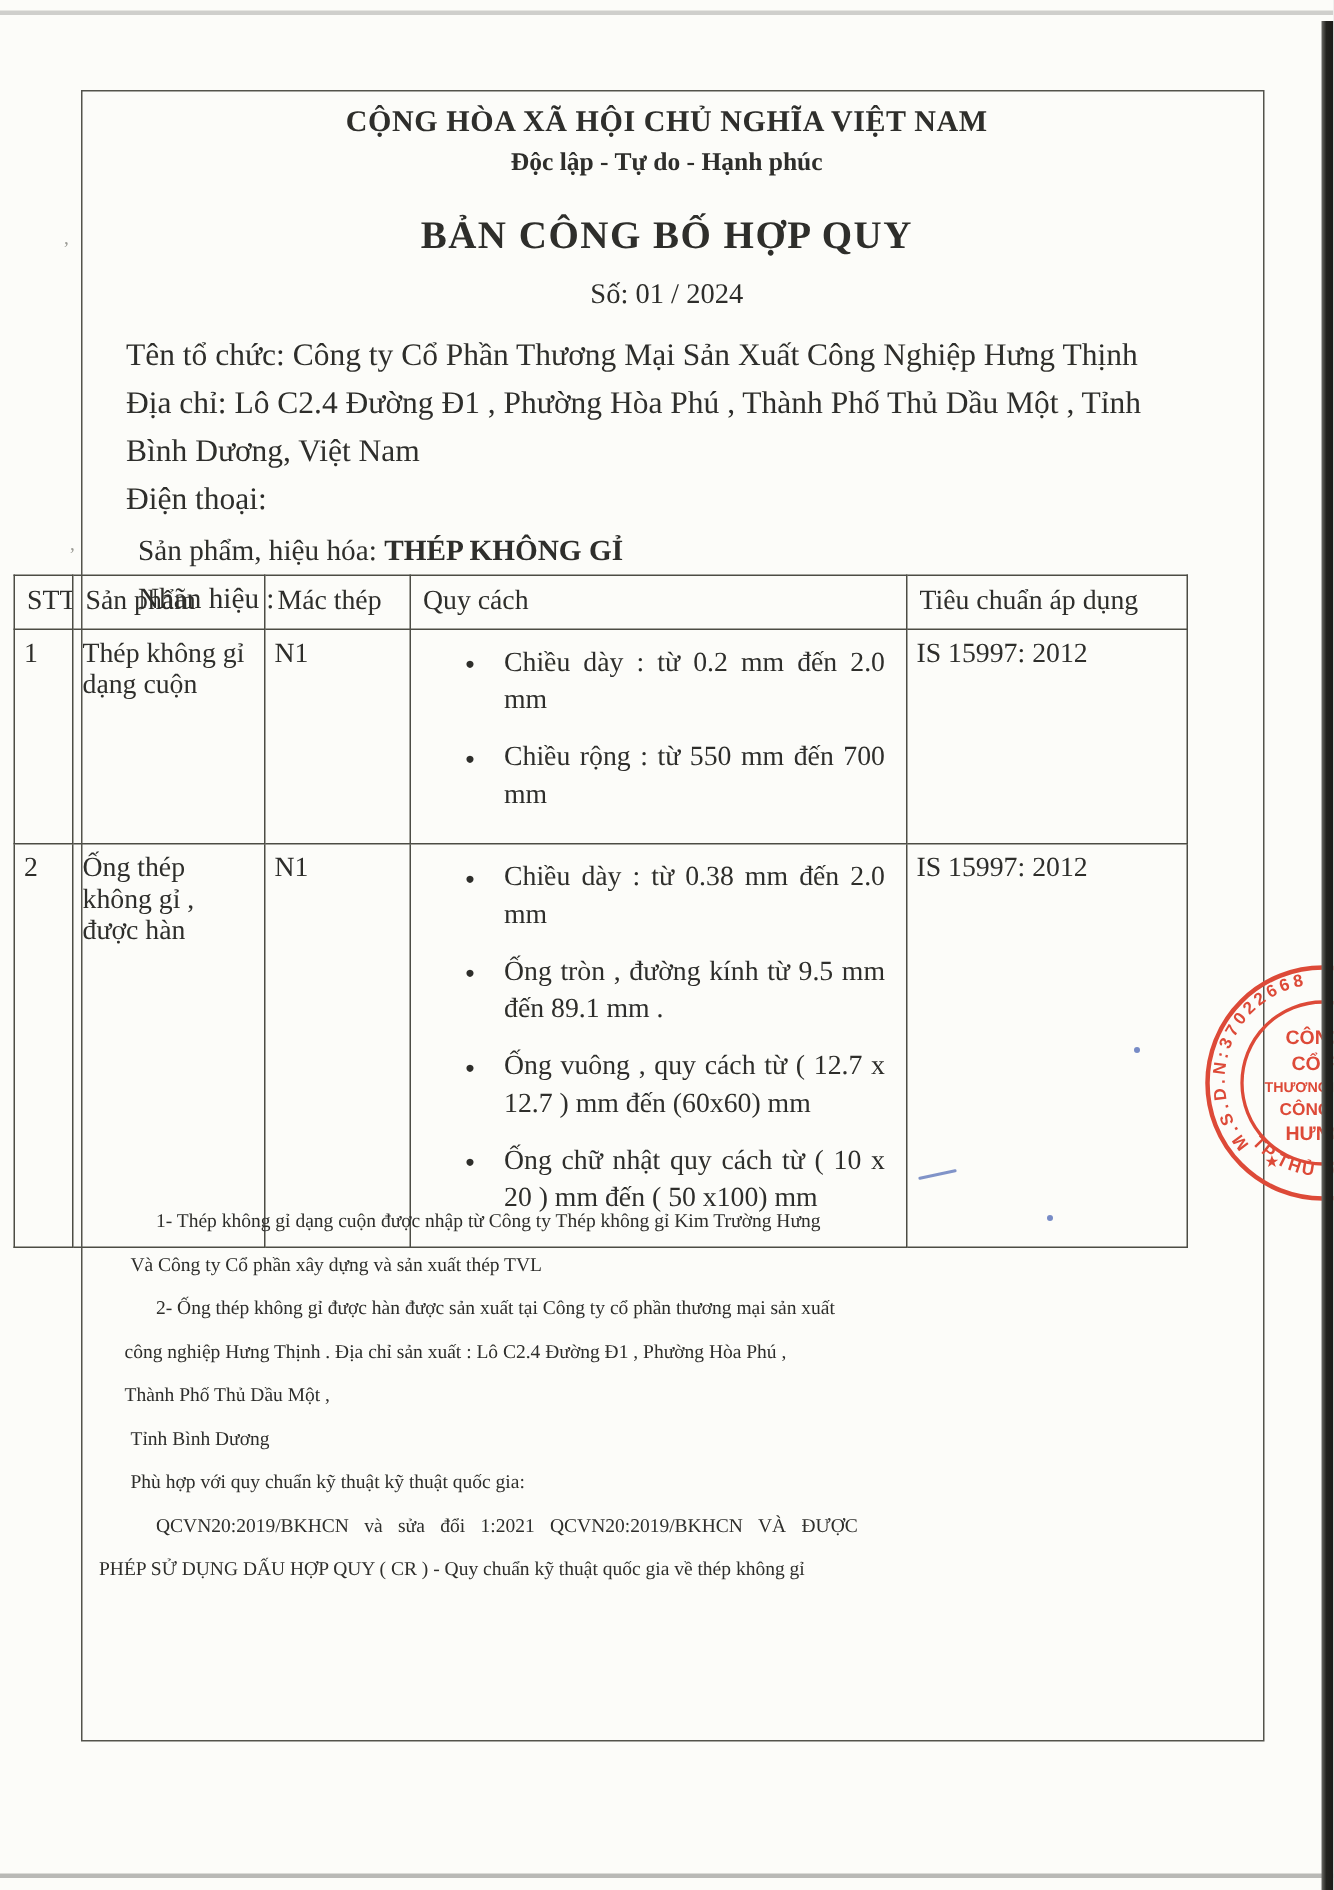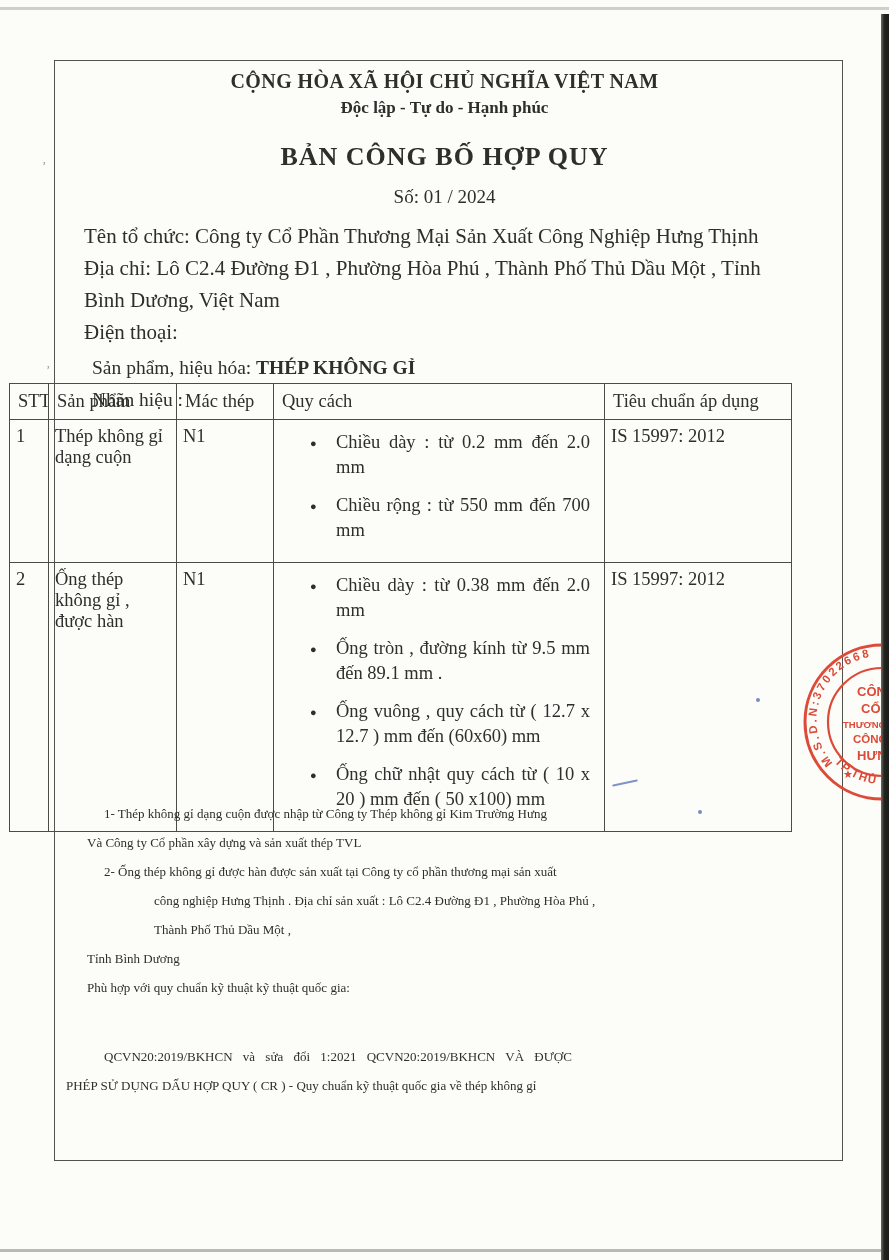--- a/index.html
+++ b/index.html
@@ -28,23 +28,23 @@
   table.spec th{height:31px;vertical-align:middle;padding:2px 8px;}
   th.c,td.c{text-align:center;}
   td.jst{text-align:justify;padding:8px 9px;}
   ul.qc{list-style:none;margin:4px 0 0 0;padding:0 8px 0 30px;}
   ul.qc li{position:relative;padding-left:26px;margin-bottom:13px;line-height:25px;text-align:justify;}
   ul.qc li::before{content:"●";position:absolute;left:0;top:1px;font-size:11px;}
   .notes{position:absolute;left:0;top:799px;width:780px;font-size:13px;line-height:29px;}
   .note-line{white-space:nowrap;}
   .ind-a{padding-left:50px;}
   .ind-b{padding-left:33px;}
-  .ind-c{padding-left:100px;}
+  .ind-c{padding-left:29px;}
   .ind-d{padding-left:12px;}
-  .wide-ws{word-spacing:7px;margin-top:40px;}
+  .wide-ws{word-spacing:7px;}
   .stamp{position:absolute;left:795px;top:636px;width:172px;height:172px;z-index:4;}
   .pen-mark{position:absolute;border-radius:50%;background:#4b66b4;opacity:.75;z-index:3;}
   .pen-slash{position:absolute;width:26px;height:2px;background:#4b66b4;opacity:.7;
     transform:rotate(-12deg);border-radius:2px;z-index:3;}
   .smudge{position:absolute;color:#9a9a94;font-size:13px;z-index:1;}
 </style>
 </head>
 <body>
 
 <div class="page">

